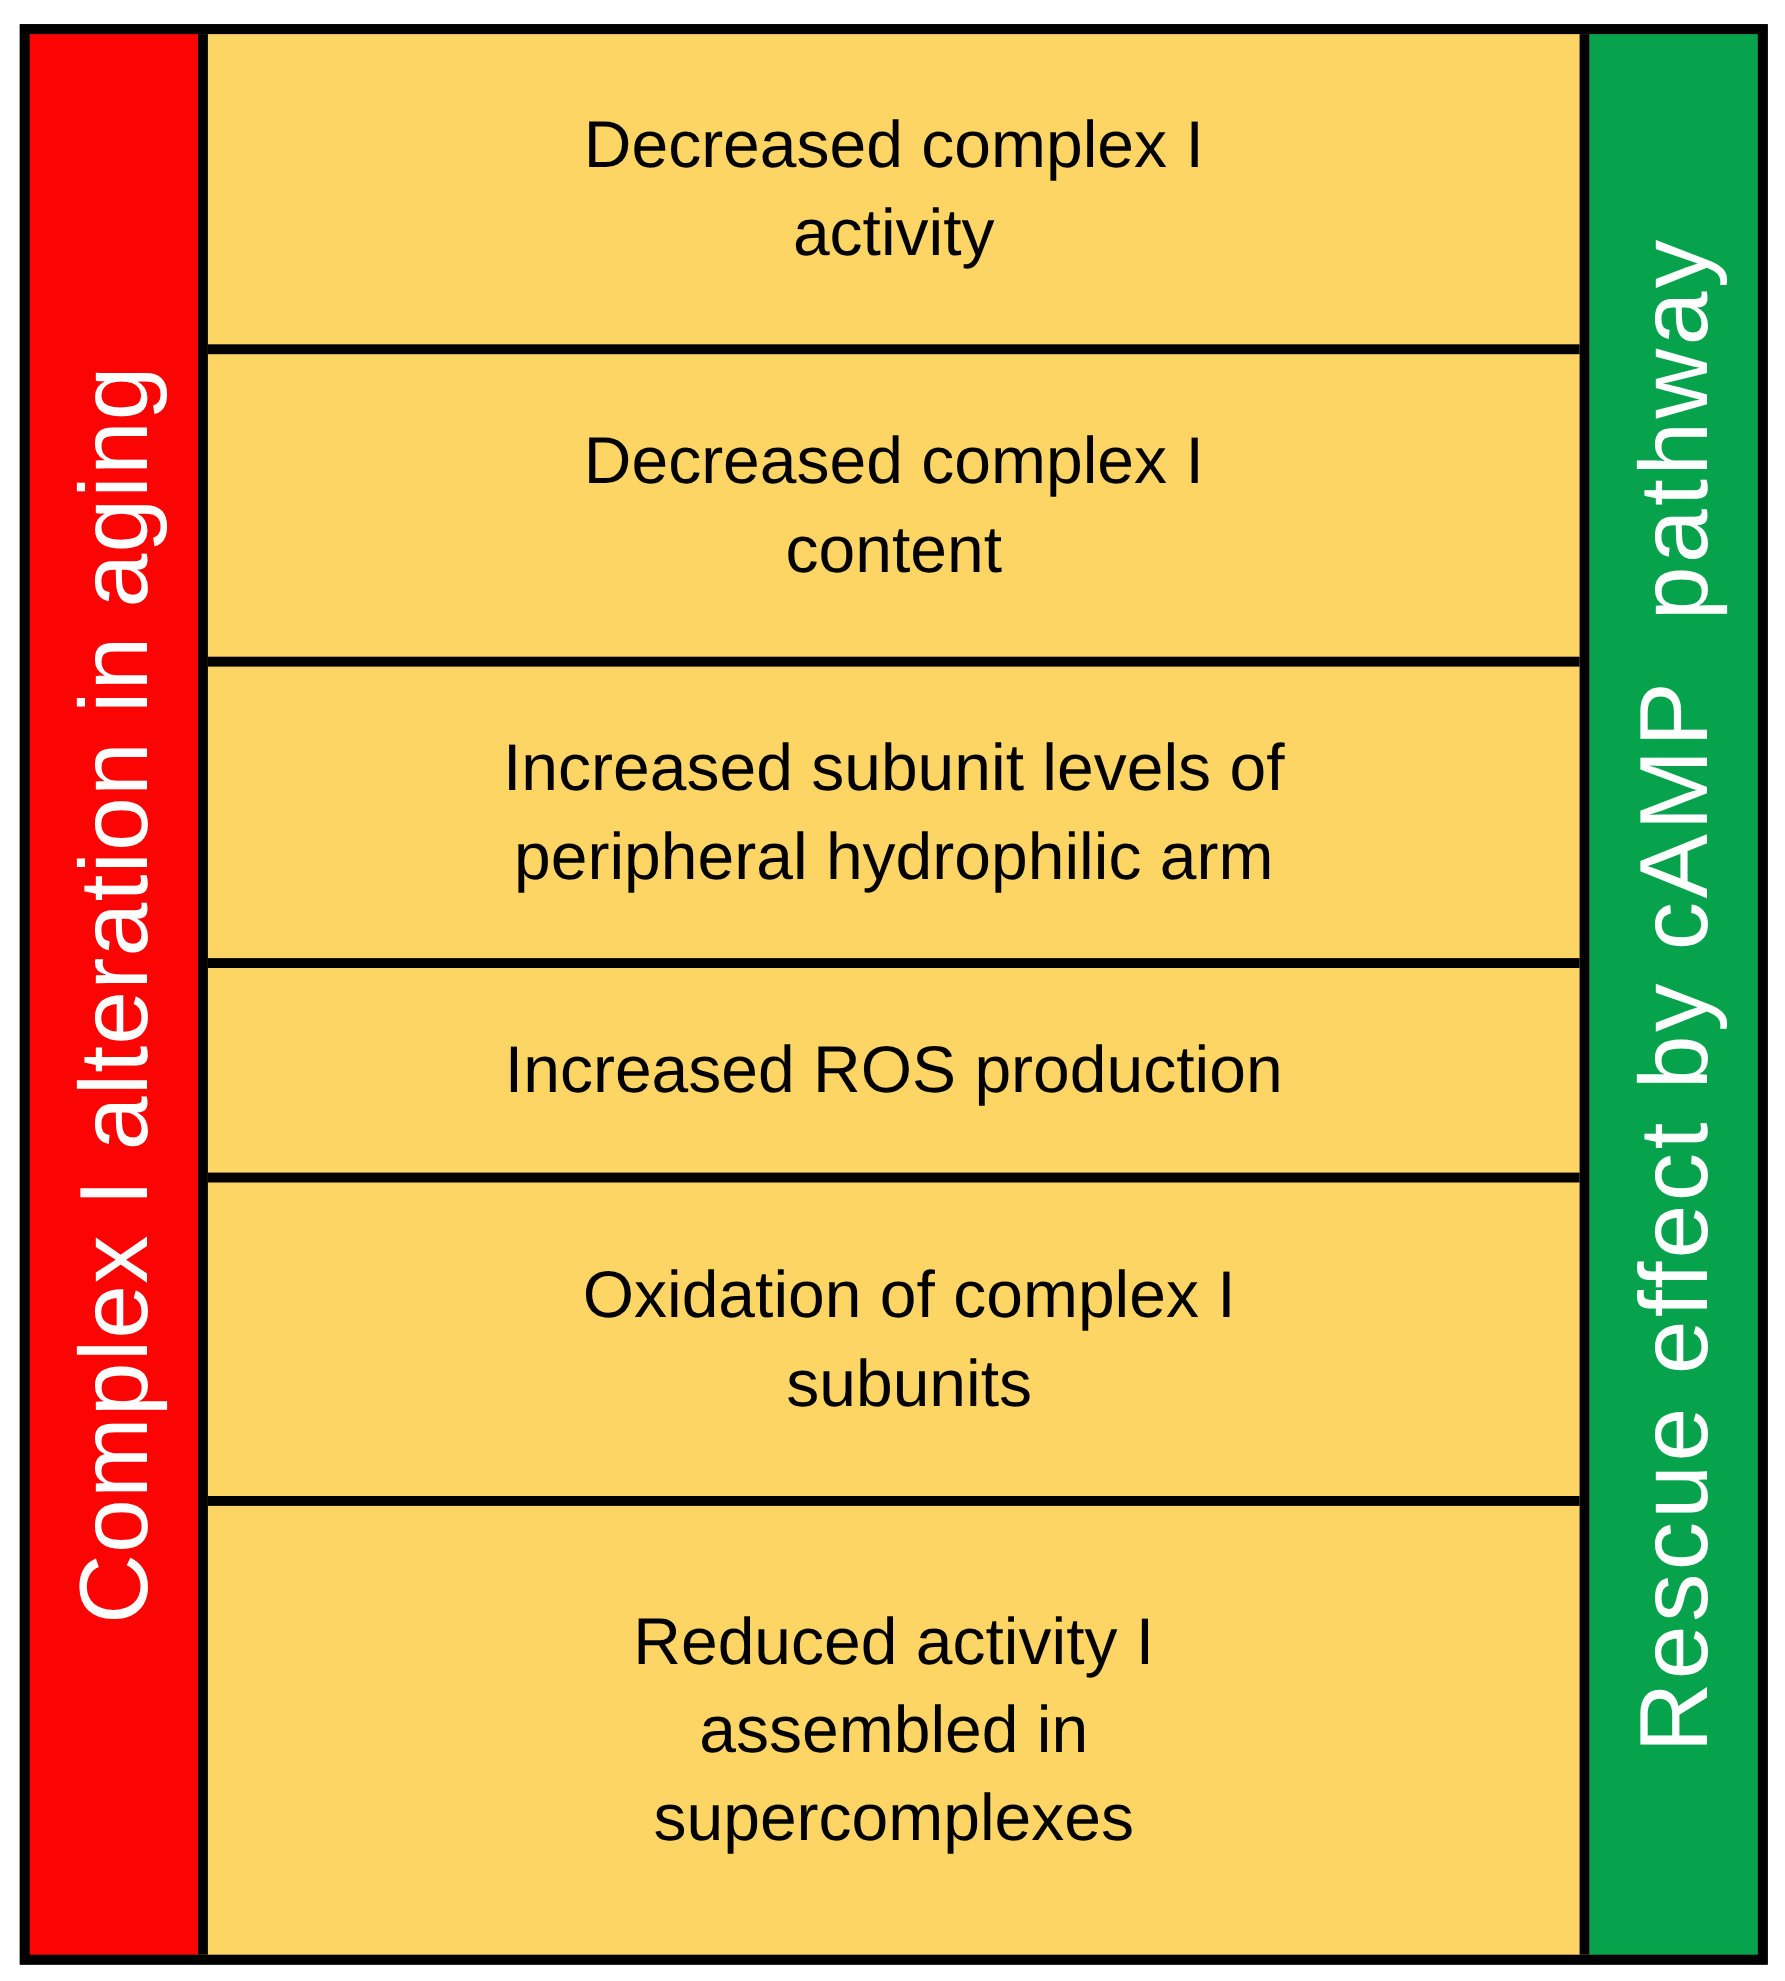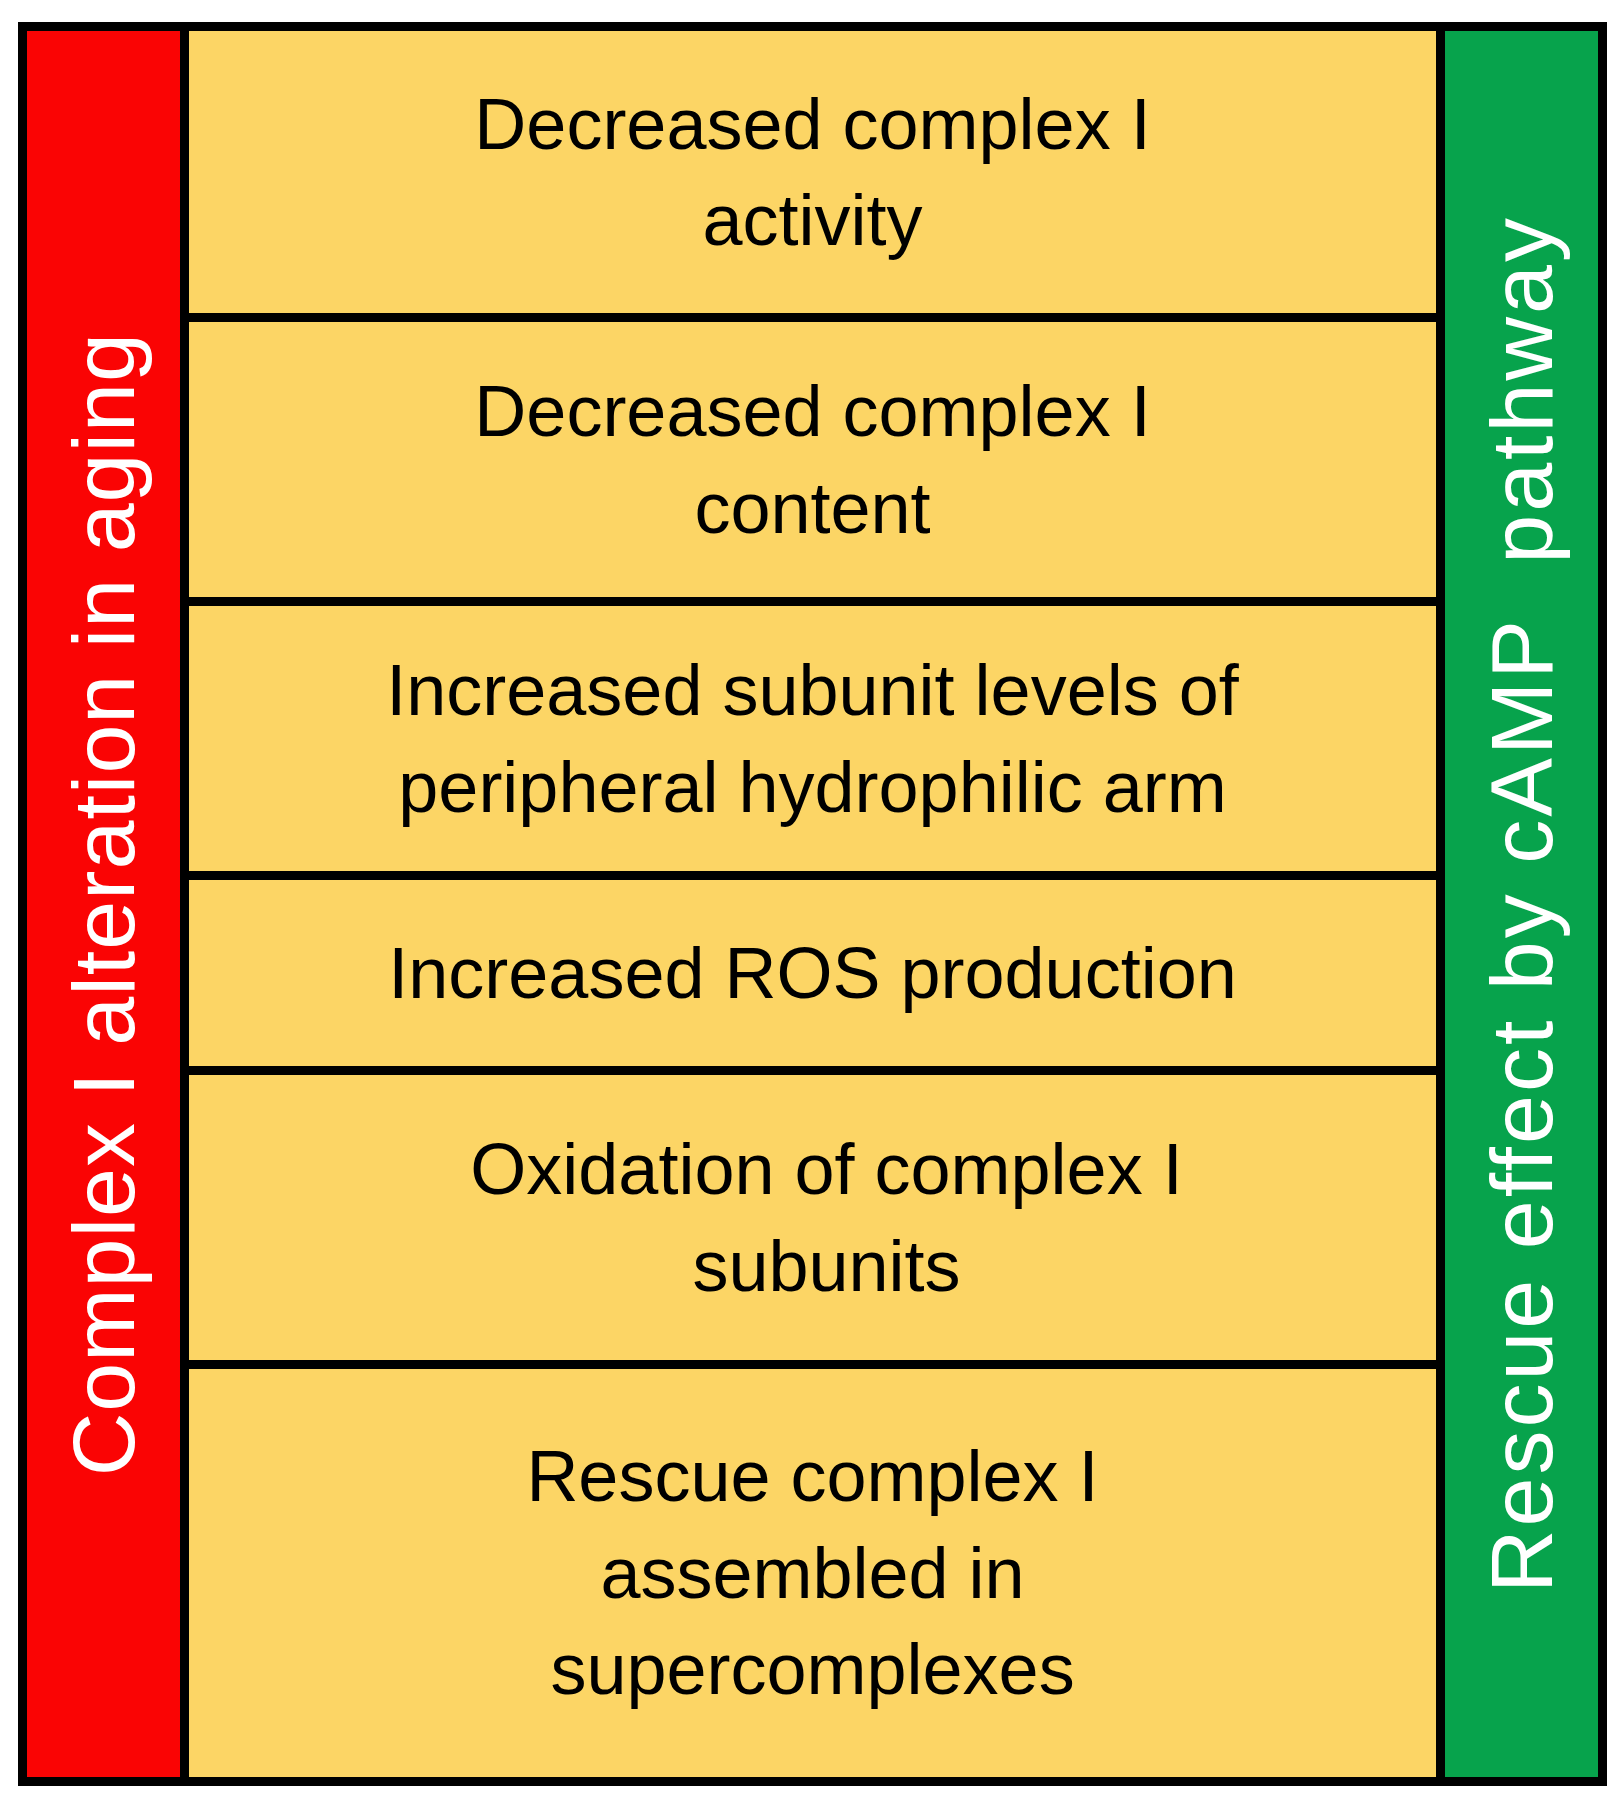--- a/index.html
+++ b/index.html
@@ -65,21 +65,21 @@
   }
   .row + .row { border-top: 9px solid #000000; }
   .row:nth-child(1) { flex-grow: 285; }
   .row:nth-child(2) { flex-grow: 278; }
   .row:nth-child(3) { flex-grow: 268; }
   .row:nth-child(4) { flex-grow: 188; text-align: center; }
   .row:nth-child(5) { flex-grow: 288; padding-left: 28px; }
   .row:nth-child(6) { flex-grow: 412; }
   .cell-text {
     white-space: pre-line;
-    font-size: 72px;
+    font-size: 60px;
     line-height: 1.34;
     color: #000000;
   }
 </style>
 </head>
 <body>
 
 <div class="canvas">
   <div class="figure" style="border-color: rgb(0, 0, 0);">
 
@@ -101,21 +101,21 @@
 peripheral hydrophilic arm</span>
       </div>
       <div class="row">
         <span class="cell-text" style="color: rgb(0, 0, 0);">Increased ROS production</span>
       </div>
       <div class="row">
         <span class="cell-text" style="color: rgb(0, 0, 0);">Oxidation of complex I
 subunits</span>
       </div>
       <div class="row">
-        <span class="cell-text" style="color: rgb(0, 0, 0);">Rescue complex I
+        <span class="cell-text" style="color: rgb(0, 0, 0);">Reduced activity I
 assembled in
 supercomplexes</span>
       </div>
     </div>
 
     <div class="band band-right" style="background-color: rgb(7, 163, 76);">
       <span class="vlabel" style="color: rgb(255, 255, 255);">Rescue effect by cAMP  pathway</span>
     </div>
 
   </div>

